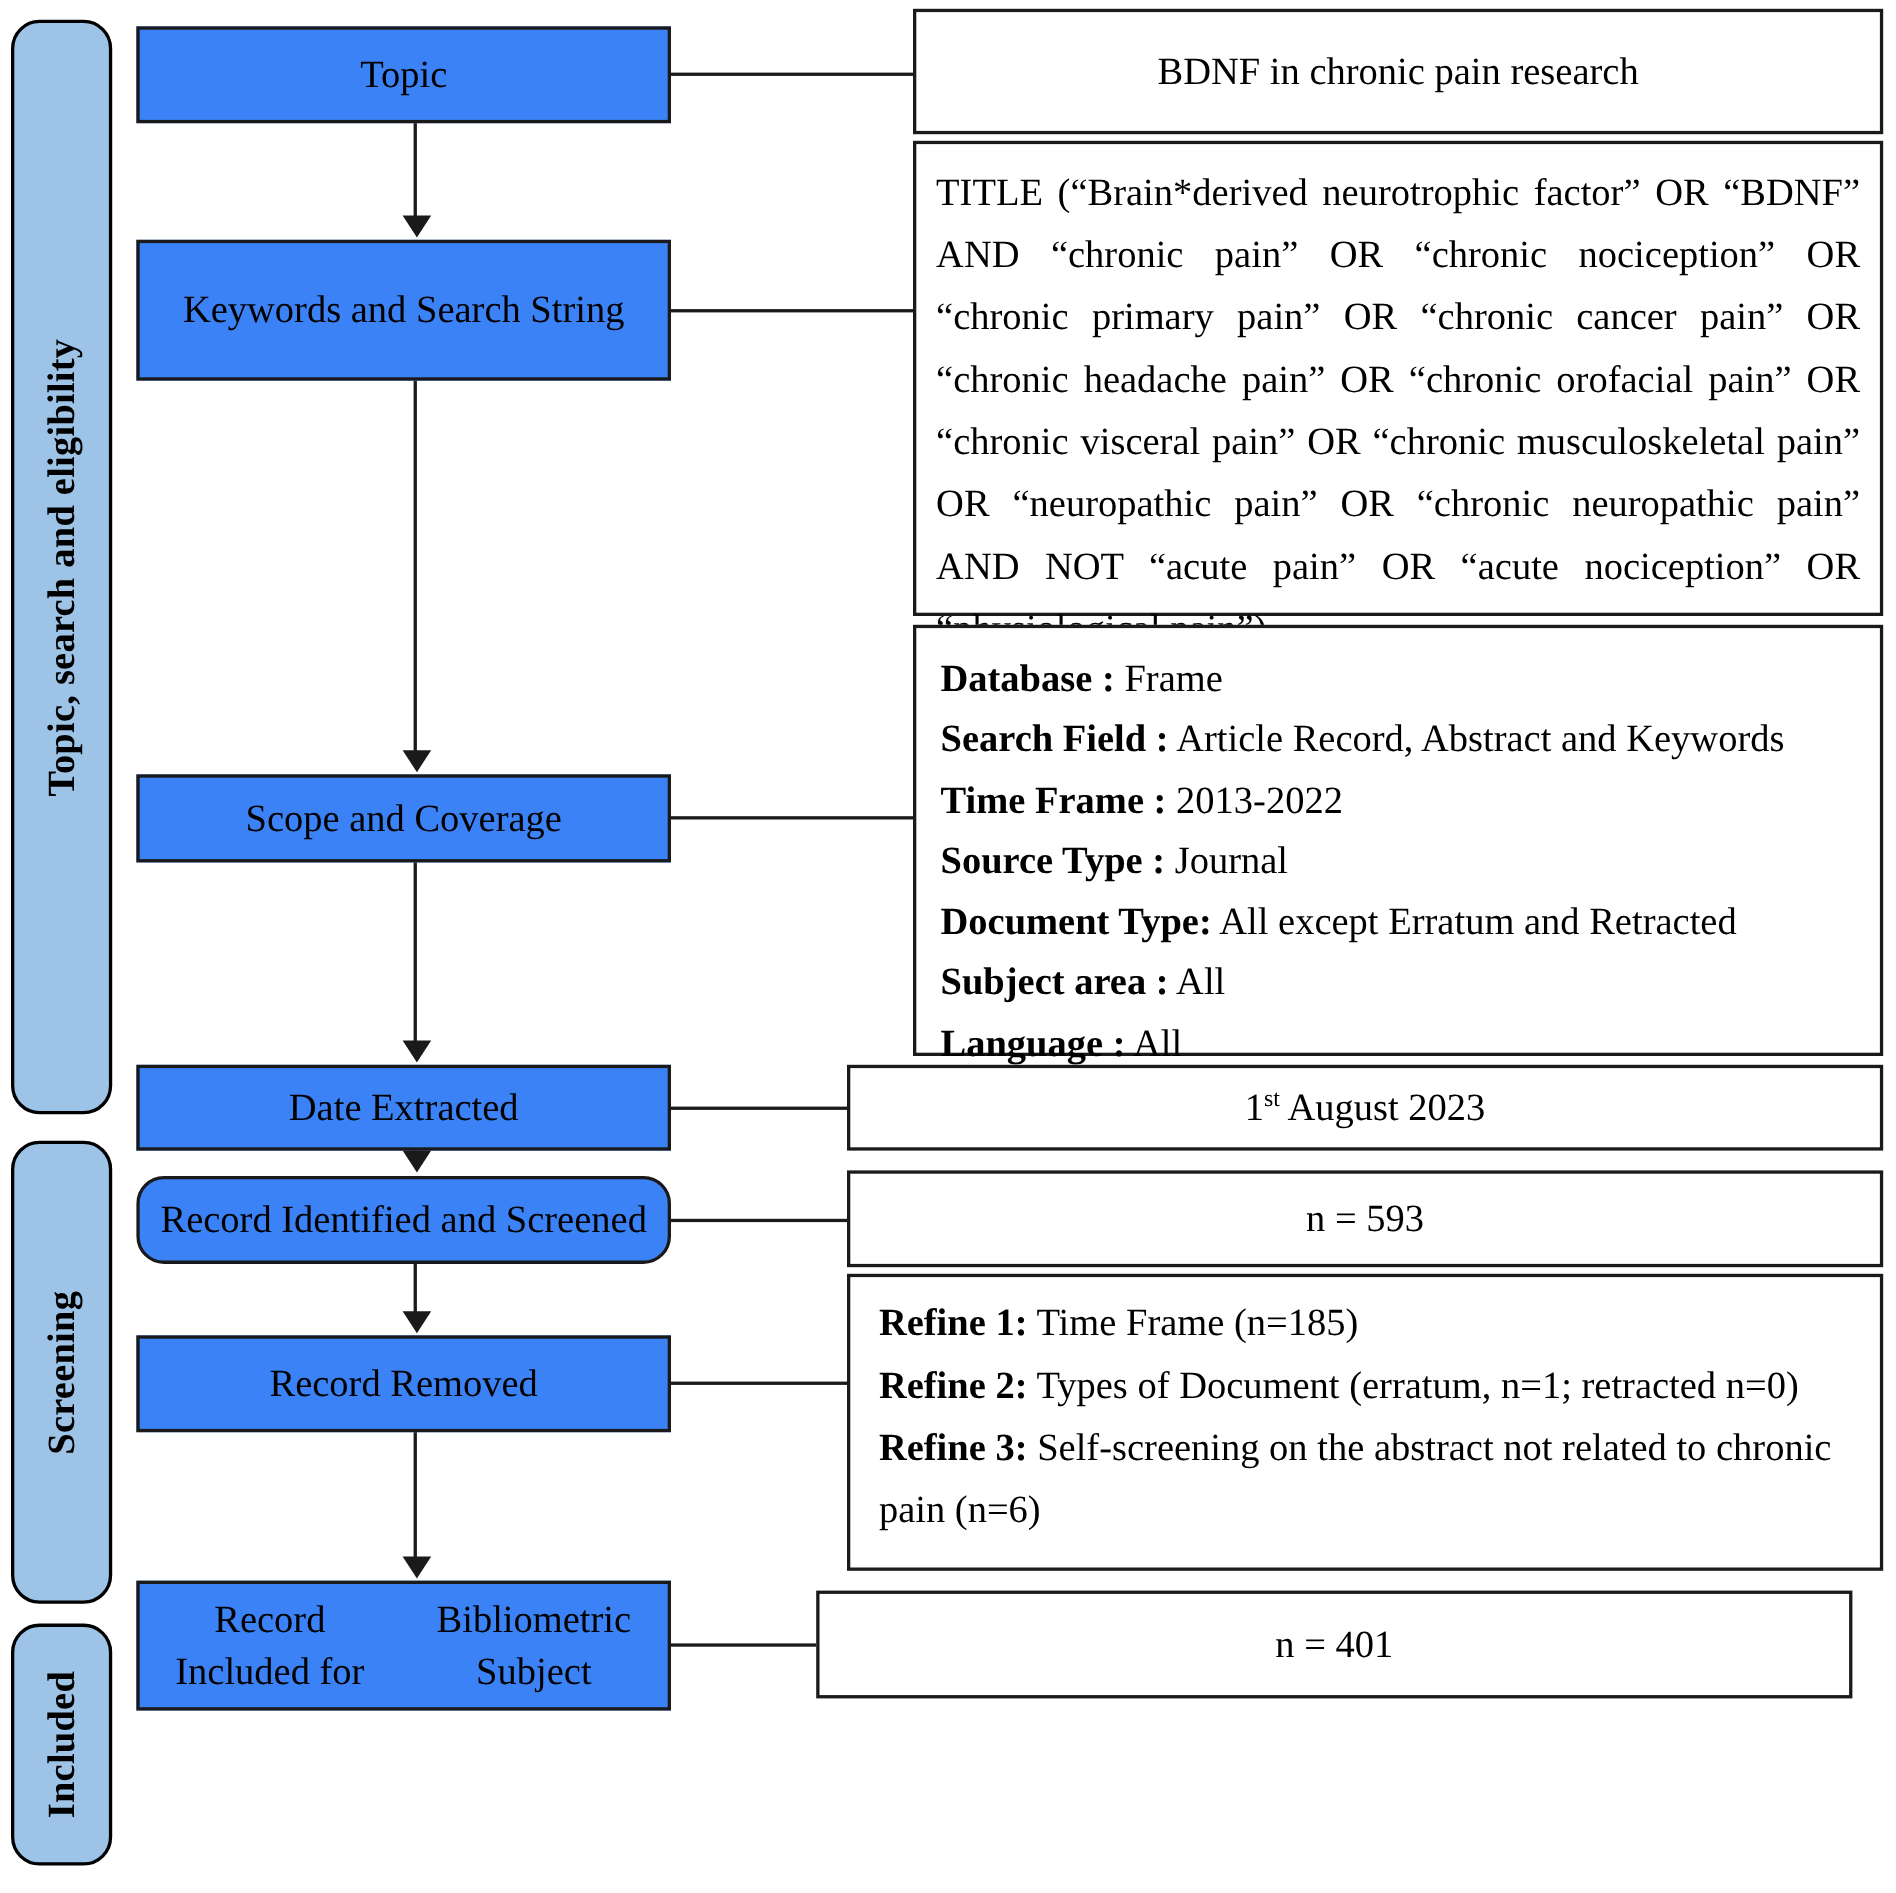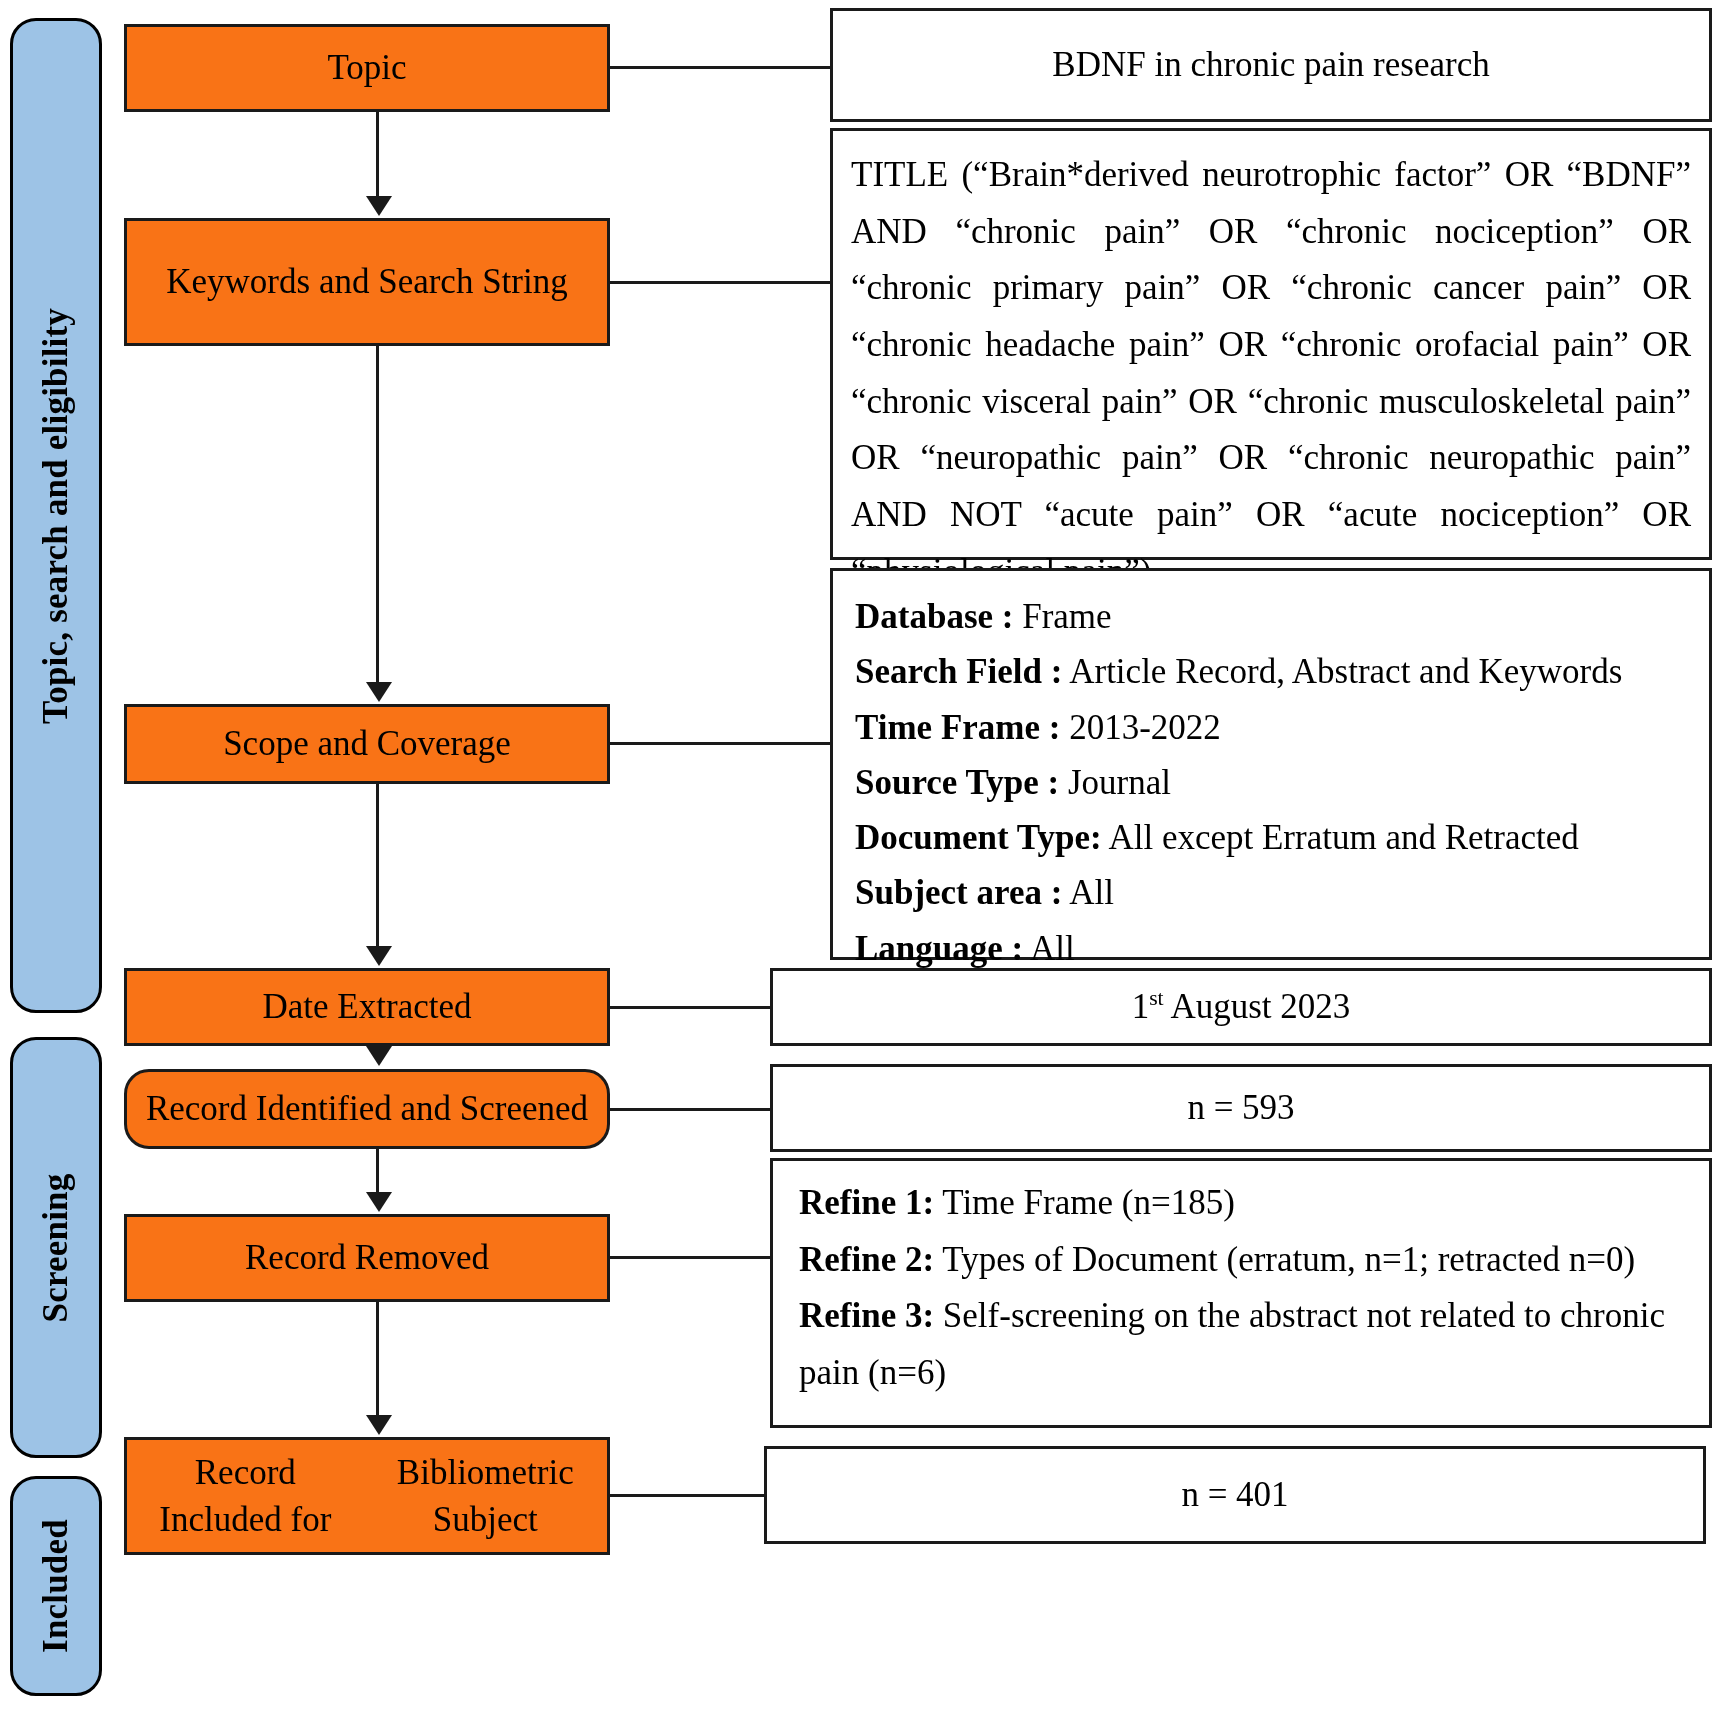--- a/index.html
+++ b/index.html
@@ -36,21 +36,21 @@
     white-space: nowrap;
     font-weight: bold;
     font-size: 35px;
     letter-spacing: 0.2px;
     color: #000000;
   }
 
   
   .box {
     position: absolute;
-    background: #f97316;
+    background: #3b82f6;
     border: 3px solid #1a1a1a;
     box-sizing: border-box;
     display: flex;
     align-items: center;
     justify-content: center;
     text-align: center;
   }
   .box-label {
     font-size: 35px;
     line-height: 1.35;
@@ -247,17 +247,17 @@
       <b>Refine 1:</b><span> Time Frame (n=185)</span>
     </div>
     <div class="line">
       <b>Refine 2:</b><span> Types of Document (erratum, n=1; retracted n=0)</span>
     </div>
     <div class="line">
       <b>Refine 3:</b><span> Self-screening on the abstract not related to chronic pain (n=6)</span>
     </div>
   </div>
 
-  <div class="detail-box detail-center" style="left:764px; top:1446px; width:942px; height:98px;">
+  <div class="detail-box detail-center" style="left:742px; top:1446px; width:942px; height:98px;">
     <span class="detail-text">n = 401</span>
   </div>
 
 </div>
 
 </body></html>

